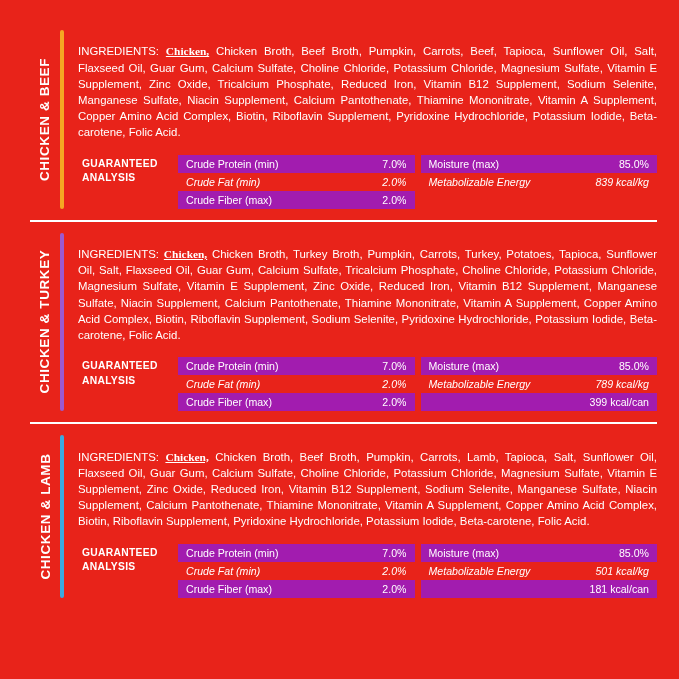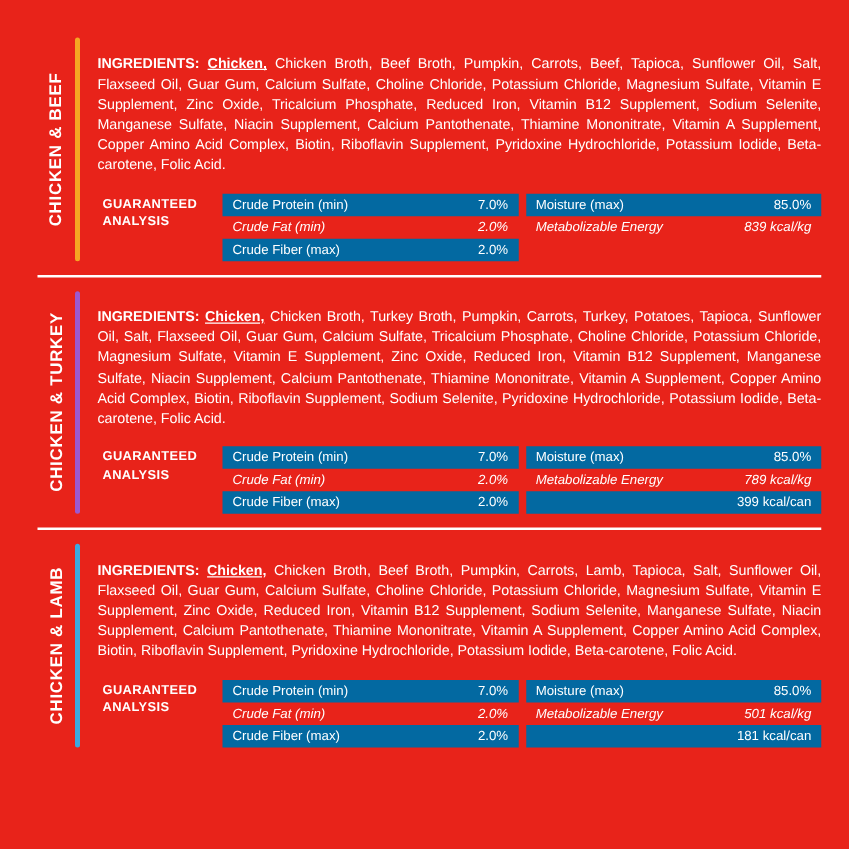--- a/index.html
+++ b/index.html
@@ -64,25 +64,26 @@
     padding-top: 2px;
   }
   .ingredients {
     font-size: 11.4px;
     line-height: 16.2px;
     text-align: justify;
     color: #ffffff;
     margin-bottom: 14px;
   }
   .ingredients .lead {
-    font-weight: bold;
+    font-weight: normal;
   }
   .ingredients .first-item {
     font-weight: bold;
     text-decoration: underline;
+    font-family: Liberation Serif, serif;
   }
   .ga-wrap {
     display: flex;
     flex-direction: row;
     align-items: flex-start;
     padding-left: 4px;
   }
   .ga-title {
     width: 96px;
     min-width: 96px;
@@ -106,21 +107,21 @@
   .row {
     display: flex;
     flex-direction: row;
     justify-content: space-between;
     align-items: center;
     font-size: 10.6px;
     padding: 2.5px 8px 2.5px 8px;
     height: 18px;
     color: #ffffff;
   }
-  .row.shade { background: #0369a1; justify-content: space-between; }
+  .row.shade { background: #a21caf; justify-content: space-between; }
   .row.plain { background: transparent; font-style: italic; }
   .row .val { text-align: right; }
 </style>
 </head>
 <body>
 
 <div class="page">
 
   <div class="panel">
     <div class="side-label">

